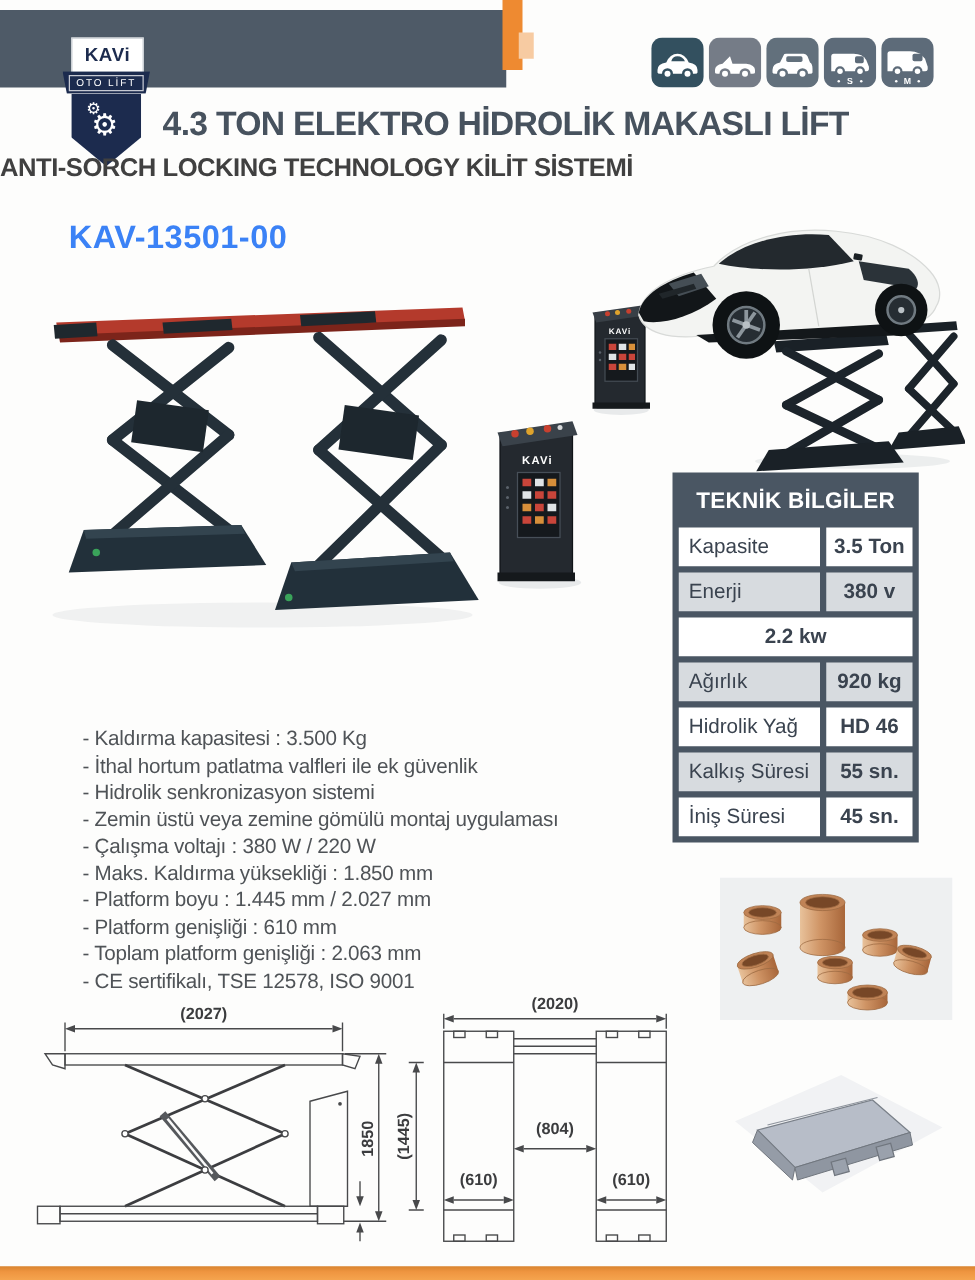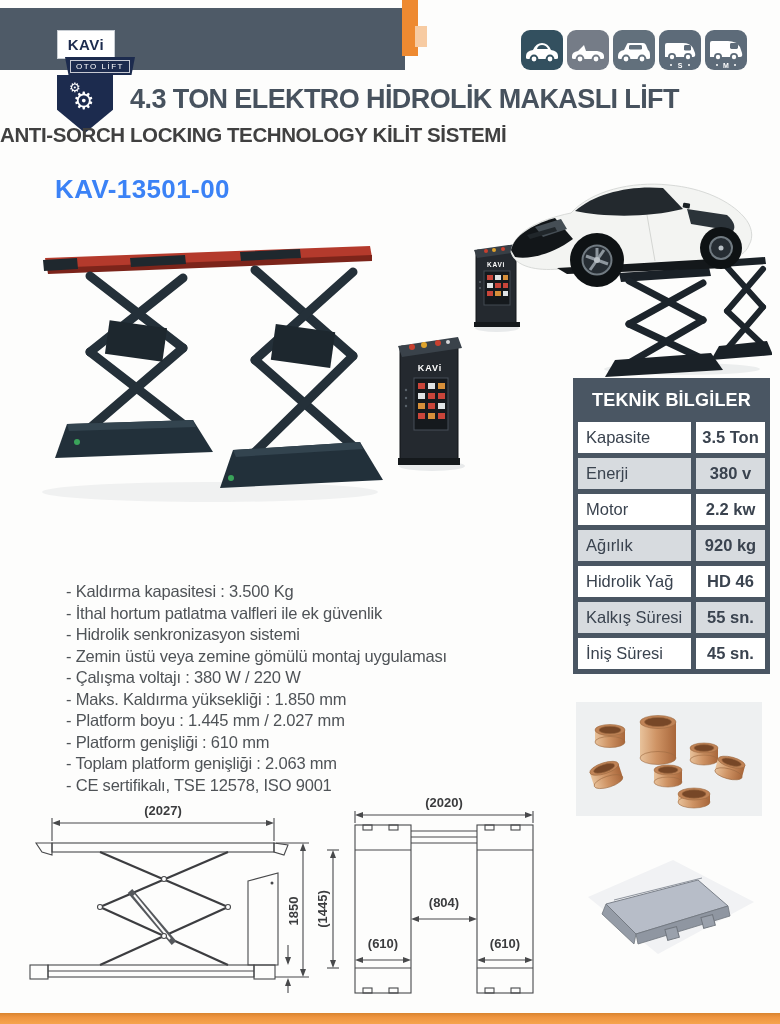--- a/index.html
+++ b/index.html
@@ -7,41 +7,41 @@
   .abs{position:absolute;}
 
   
   .band{left:0;top:8px;width:405px;height:62px;background:#4e5a67;}
   .orange-block{left:402px;top:0;width:16px;height:56px;background:#ee8a31;}
   .peach-block{left:415px;top:26px;width:12px;height:21px;background:#f7cba2;}
 
   .logo{left:50px;top:28px;width:70px;height:108px;}
   .logo-card{position:absolute;left:7px;top:2px;width:56px;height:27px;background:#fff;border:1px solid #c9ced4;
     display:flex;align-items:center;justify-content:center;font-weight:700;font-size:15px;color:#1c2b4e;letter-spacing:.5px;}
-  .logo-ribbon{position:absolute;left:15px;top:29px;width:70px;height:18px;background:#1c2b4e;
+  .logo-ribbon{position:absolute;left:0;top:29px;width:70px;height:18px;background:#1c2b4e;
     clip-path:polygon(0 0,100% 0,95% 100%,5% 100%);display:flex;align-items:center;justify-content:center;}
   .logo-ribbon span{font-size:8px;color:#fff;letter-spacing:1.5px;border:1px solid rgba(255,255,255,.75);padding:1px 5px;}
   .logo-shield{position:absolute;left:7px;top:47px;width:56px;height:58px;background:#1c2b4e;
     clip-path:polygon(0 0,100% 0,100% 60%,50% 100%,0 60%);}
   .gear{position:absolute;color:#fff;line-height:1;}
   .gear-small::before{content:"⚙";font-size:13px;}
   .gear-large::before{content:"⚙";font-size:24px;}
   .gear-small{left:12px;top:4px;}
   .gear-large{left:16px;top:14px;}
 
   .veh{left:521px;top:30px;display:flex;gap:4px;}
   .veh-ic{width:42px;height:40px;}
 
   .title{left:0;top:84px;width:100%;text-align:center;font-size:27px;font-weight:700;color:#47525e;letter-spacing:-.6px;}
   .subtitle{left:0;top:123px;width:100%;text-align:left;font-size:20.5px;font-weight:700;color:#404040;letter-spacing:-.4px;}
 
   .prod-code{left:55px;top:174px;font-size:26px;font-weight:700;color:#3b82f6;letter-spacing:.4px;}
 
   
-  .tech-table{left:538px;top:378px;width:197px;background:#4a5663;padding:5px;box-sizing:border-box;margin-left:35px;}
+  .tech-table{left:538px;top:378px;width:197px;background:#4a5663;padding:5px;box-sizing:border-box;}
   .tt-title{height:34px;line-height:34px;text-align:center;color:#fff;font-weight:700;font-size:18px;letter-spacing:.2px;}
   .tt-row{display:flex;gap:5px;margin-top:5px;height:31px;}
   .tt-label{flex:0 0 113px;background:#fff;display:flex;align-items:center;padding-left:8px;
     font-size:16.5px;color:#3a434f;box-sizing:border-box;}
   .tt-value{flex:1;background:#fff;display:flex;align-items:center;justify-content:center;
     font-size:16.5px;font-weight:700;color:#3a434f;}
   .tt-row.alt .tt-label,.tt-row.alt .tt-value{background:#d7dbdf;}
 
   
   .features{left:54px;top:569px;width:480px;list-style:none;margin:12px;padding:0;
@@ -270,21 +270,20 @@
     <div class="tt-title">TEKNİK BİLGİLER</div>
     <div class="tt-row">
       <div class="tt-label">Kapasite</div>
       <div class="tt-value">3.5 Ton</div>
     </div>
     <div class="tt-row alt">
       <div class="tt-label">Enerji</div>
       <div class="tt-value">380 v</div>
     </div>
     <div class="tt-row">
-      <div class="tt-label">Motor</div>
       <div class="tt-value">2.2 kw</div>
     </div>
     <div class="tt-row alt">
       <div class="tt-label">Ağırlık</div>
       <div class="tt-value">920 kg</div>
     </div>
     <div class="tt-row">
       <div class="tt-label">Hidrolik Yağ</div>
       <div class="tt-value">HD 46</div>
     </div>

